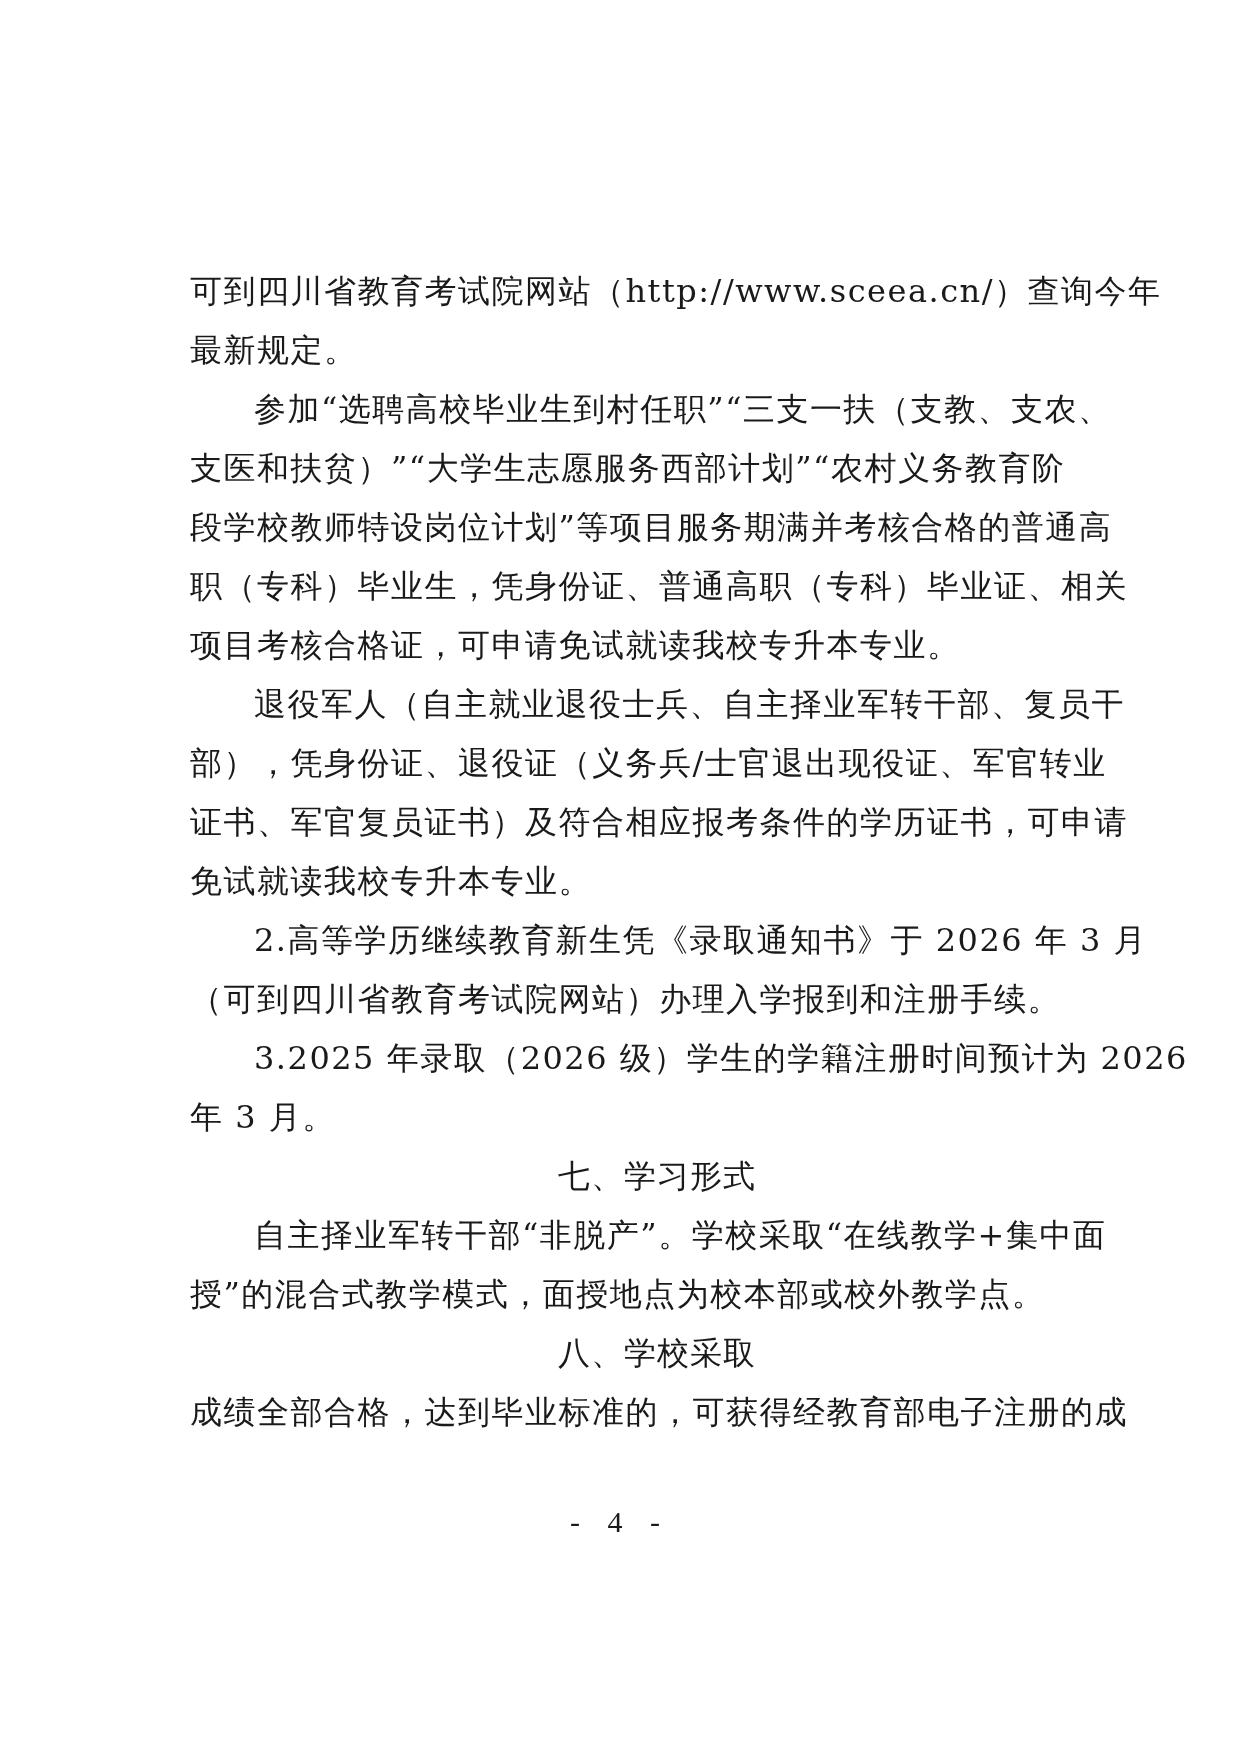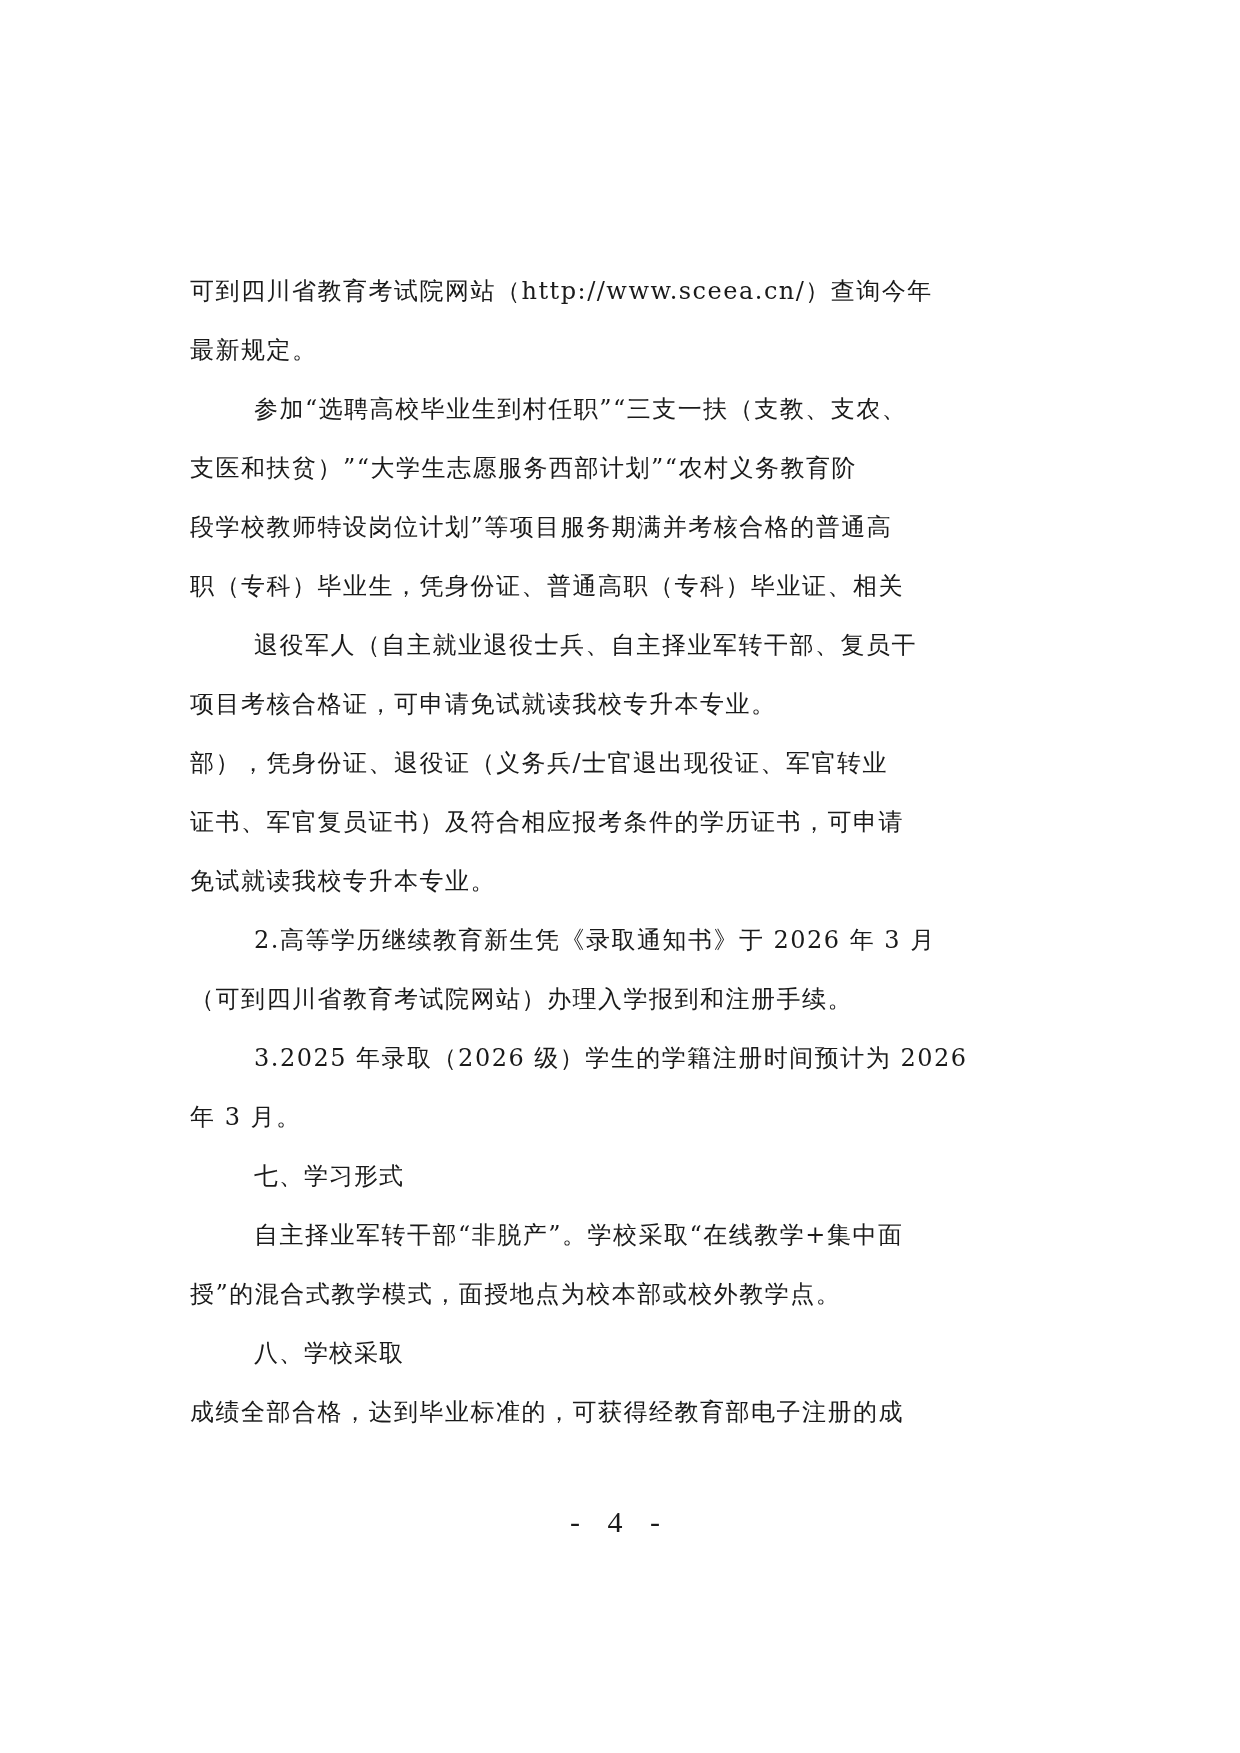--- a/index.html
+++ b/index.html
@@ -1,36 +1,36 @@
 <!DOCTYPE html>
 <html><head>
 <meta charset="utf-8">
 <style>
   html, body { margin:0; padding:0; background:#ffffff; }
   body { width:1240px; height:1753px; position:relative; overflow:hidden;
          font-family: "DejaVu Serif", "Liberation Serif", serif; color:#1a1a1a; }
   .page { position:absolute; left:190px; top:262px; width:870px; }
-  .line { font-size:24px; line-height:59px; height:59px; white-space:nowrap; letter-spacing:1.5px; }
-  .indent { padding-left:64px; }
+  .line { font-size:32px; line-height:59px; height:59px; white-space:nowrap; letter-spacing:1.5px; }
+  .indent { padding-left:64px;text-align:center; }
   .heading { font-family: "DejaVu Sans", "Liberation Sans", sans-serif; font-weight:normal; letter-spacing:1px; }
   .page-number { position:absolute; left:0; width:1240px; top:1505px; text-align:center;
                  font-size:30px; font-family:"Liberation Serif", serif; letter-spacing:10px; }
 </style>
 </head>
 <body>
 
 <div class="page">
   <div class="line">可到四川省教育考试院网站（http://www.sceea.cn/）查询今年</div>
   <div class="line">最新规定。</div>
   <div class="line indent">参加“选聘高校毕业生到村任职”“三支一扶（支教、支农、</div>
   <div class="line">支医和扶贫）”“大学生志愿服务西部计划”“农村义务教育阶</div>
   <div class="line">段学校教师特设岗位计划”等项目服务期满并考核合格的普通高</div>
   <div class="line">职（专科）毕业生，凭身份证、普通高职（专科）毕业证、相关</div>
+  <div class="line">项目考核合格证，可申请免试就读我校专升本专业。</div>
   <div class="line indent">退役军人（自主就业退役士兵、自主择业军转干部、复员干</div>
-  <div class="line">项目考核合格证，可申请免试就读我校专升本专业。</div>
   <div class="line">部），凭身份证、退役证（义务兵/士官退出现役证、军官转业</div>
   <div class="line">证书、军官复员证书）及符合相应报考条件的学历证书，可申请</div>
   <div class="line">免试就读我校专升本专业。</div>
   <div class="line indent">2.高等学历继续教育新生凭《录取通知书》于 2026 年 3 月</div>
   <div class="line">（可到四川省教育考试院网站）办理入学报到和注册手续。</div>
   <div class="line indent">3.2025 年录取（2026 级）学生的学籍注册时间预计为 2026</div>
   <div class="line">年 3 月。</div>
   <div class="line indent heading">七、学习形式</div>
   <div class="line indent">自主择业军转干部“非脱产”。学校采取“在线教学+集中面</div>
   <div class="line">授”的混合式教学模式，面授地点为校本部或校外教学点。</div>

